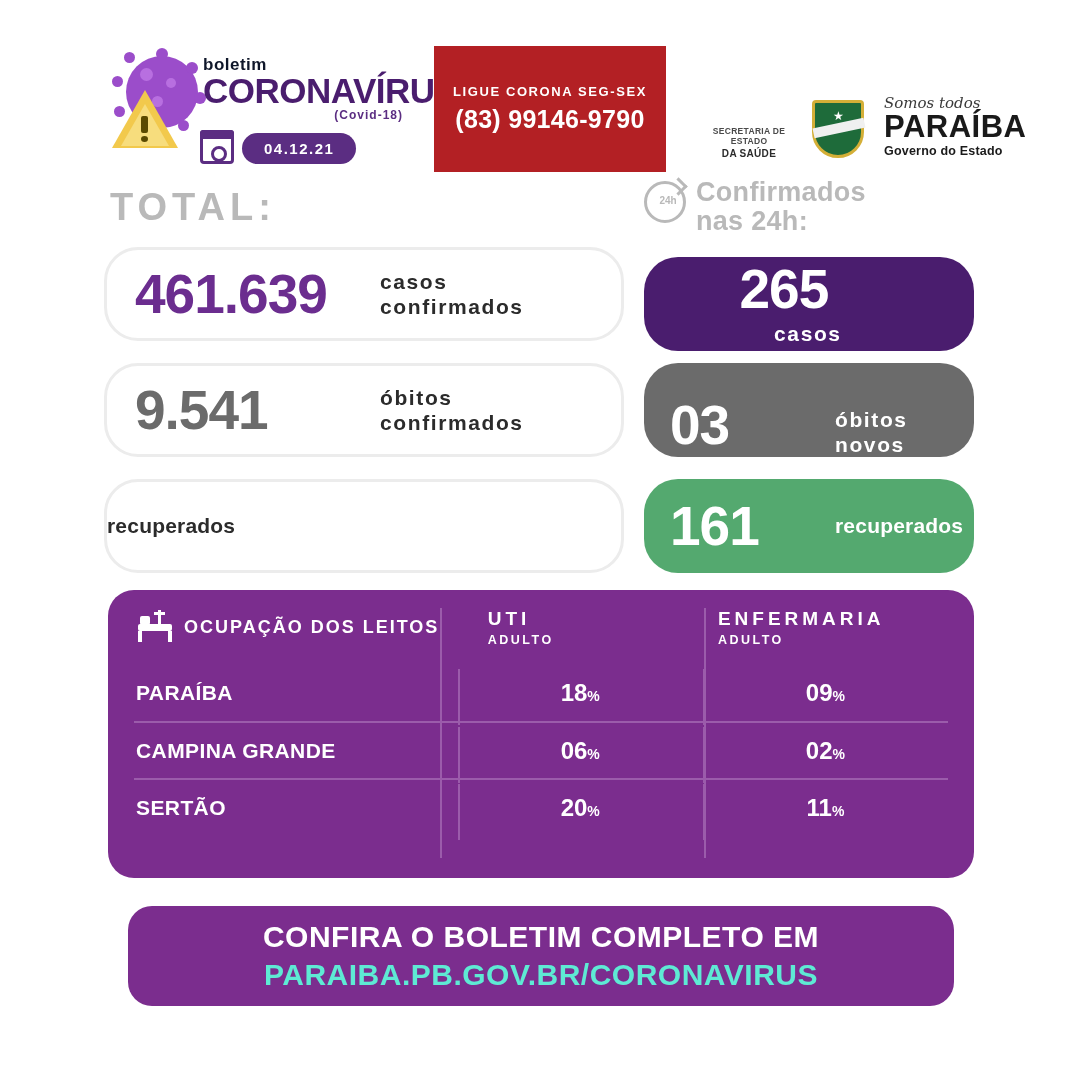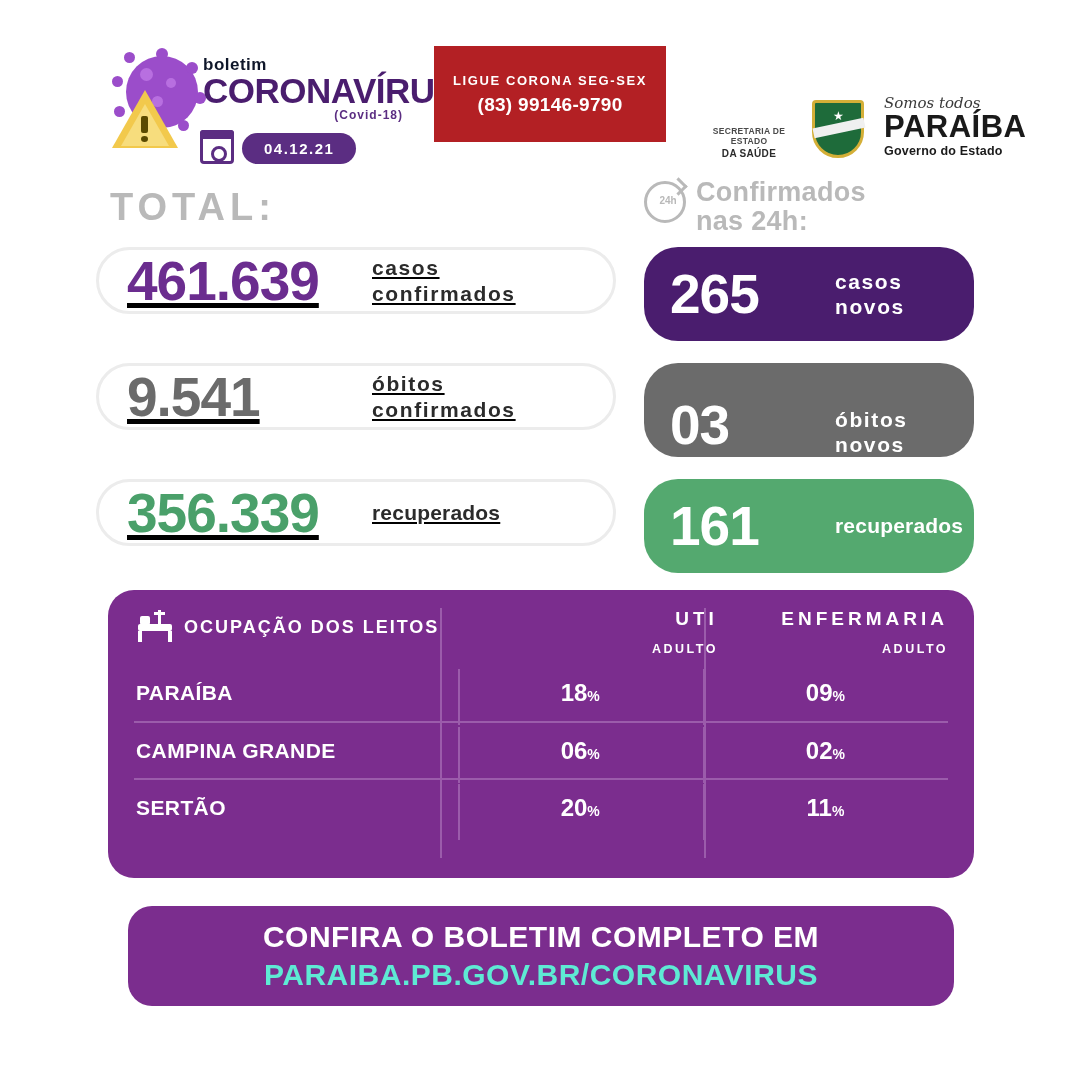--- a/index.html
+++ b/index.html
@@ -90,29 +90,29 @@
     border-radius: 50%; background: #fff;
   }
   .date-pill {
     background: #5b2d82; color: #fff; border-radius: 16px;
     padding: 7px 22px; font-size: 15px; font-weight: bold;
     letter-spacing: 1.5px;
   }
 
   .phone-box {
     position: absolute; left: 434px; top: 8px;
-    width: 232px; height: 96px; background: #b32024;
+    width: 232px; height: 126px; background: #b32024;
     display: flex; flex-direction: column;
     align-items: center; justify-content: center; gap: 6px;
   }
   .phone-l1 {
     color: #fff; font-size: 13px; font-weight: bold; letter-spacing: 1.6px;
   }
   .phone-l2 {
-    color: #fff; font-size: 19px; font-weight: bold; letter-spacing: 0.3px;
+    color: #fff; font-size: 25px; font-weight: bold; letter-spacing: 0.3px;
   }
 
   .sec-estado {
     position: absolute; left: 694px; top: 88px;
     text-align: center; width: 110px;
   }
   .sec-l1 { font-size: 8.5px; font-weight: bold; color: #4a4a4a; letter-spacing: 0.3px; }
   .sec-l2 { font-size: 10px; font-weight: bold; color: #2b2b2b; letter-spacing: 0.3px; margin-top: 2px;}
 
   .brasao {
@@ -174,22 +174,22 @@
     font-size: 27px; font-weight: bold; color: #b9b9b9;
     line-height: 1.08; letter-spacing: 0.3px;
   }
 
   
   .card {
     position: absolute; border-radius: 34px;
     display: flex; align-items: center;
   }
   .card-left {
-    left: 96px; width: 520px; height: 67px;
-    border: 3px solid #ececec; background: #fff; text-decoration: underline;
+    left: 104px; width: 520px; height: 94px;
+    border: 3px solid #ececec; background: #fff;
   }
   .card-right {
     left: 644px; width: 330px; height: 94px;
   }
   .big-num {
     font-size: 55px; font-weight: bold; letter-spacing: -1px;
   }
   .card-lbl {
     font-size: 21px; font-weight: bold; line-height: 1.2;
     letter-spacing: 1.6px;
@@ -199,21 +199,21 @@
   #c1 { top: 247px; }
   #c1 .big-num { color: #6b2d8f; margin-left: 28px; width: 245px; }
   #c1 .card-lbl { color: #2b2b2b; }
   #c2 { top: 363px; }
   #c2 .big-num { color: #6b6b6b; margin-left: 28px; width: 245px; }
   #c2 .card-lbl { color: #2b2b2b; }
   #c3 { top: 479px; }
   #c3 .big-num { color: #4aa06a; margin-left: 28px; width: 245px; }
   #c3 .card-lbl { color: #2b2b2b; }
 
-  #r1 { top: 247px; background: #4a1d6e; }
+  #r1 { top: 257px; background: #4a1d6e; flex-direction: column; }
   #r1 .big-num { color: #fff; margin-left: 26px; width: 165px; }
   #r1 .card-lbl { color: #fff; }
   #r2 { top: 363px; background: #6b6b6b; align-items: flex-end; }
   #r2 .big-num { color: #fff; margin-left: 26px; width: 165px; }
   #r2 .card-lbl { color: #fff; }
   #r3 { top: 479px; background: #54a96f; }
   #r3 .big-num { color: #fff; margin-left: 26px; width: 165px; }
   #r3 .card-lbl { color: #fff; letter-spacing: 0.2px; }
 
   
@@ -233,24 +233,24 @@
   .bed-icon .b2 { position:absolute; left:2px; top:21px; width:4px; height:11px; background:#fff;}
   .bed-icon .b3 { position:absolute; left:32px; top:21px; width:4px; height:11px; background:#fff;}
   .bed-icon .b4 { position:absolute; left:4px; top:6px; width:10px; height:9px; background:#fff; border-radius:2px;}
   .bed-icon .b5 { position:absolute; left:22px; top:0px; width:3px; height:16px; background:#fff;}
   .bed-icon .b6 { position:absolute; left:18px; top:2px; width:11px; height:3px; background:#fff;}
   .head-occ {
     width: 330px; font-size: 18px; font-weight: bold; color: #fff;
     letter-spacing: 2px; padding-top: 9px;
   }
   .head-col {
-    width: 250px; text-align: right; color: #fff;
+    width: 250px; text-align: left; color: #fff;
   }
   .head-col .hc1 { font-size: 19px; font-weight: bold; letter-spacing: 4px; }
-  .head-col .hc2 { font-size: 12.5px; font-weight: bold; letter-spacing: 2.5px; margin-top: 12px; }
+  .head-col .hc2 { font-size: 12.5px; font-weight: bold; letter-spacing: 2.5px; margin-top: 3px; }
   .beds-row {
     display: flex; align-items: center; height: 57px;
     border-top: 2px solid #9b5cab;
   }
   .beds-row.first { border-top: none; }
   .row-name {
     width: 330px; font-size: 21px; font-weight: bold; color: #fff;
     letter-spacing: 0.4px; padding-left: 2px;
   }
   .row-val {
@@ -361,21 +361,20 @@
 
 <div class="card card-left" id="c2">
   <div class="big-num">9.541</div>
   <div class="card-lbl">
     <div>óbitos</div>
     <div>confirmados</div>
   </div>
 </div>
 
 <div class="card card-left" id="c3">
-  <div class="big-num">356.339</div>
   <div class="card-lbl tight">
     <div>recuperados</div>
   </div>
 </div>
 
 <div class="card card-right" id="r1">
   <div class="big-num">265</div>
   <div class="card-lbl">
     <div>casos</div>
     <div>novos</div>

